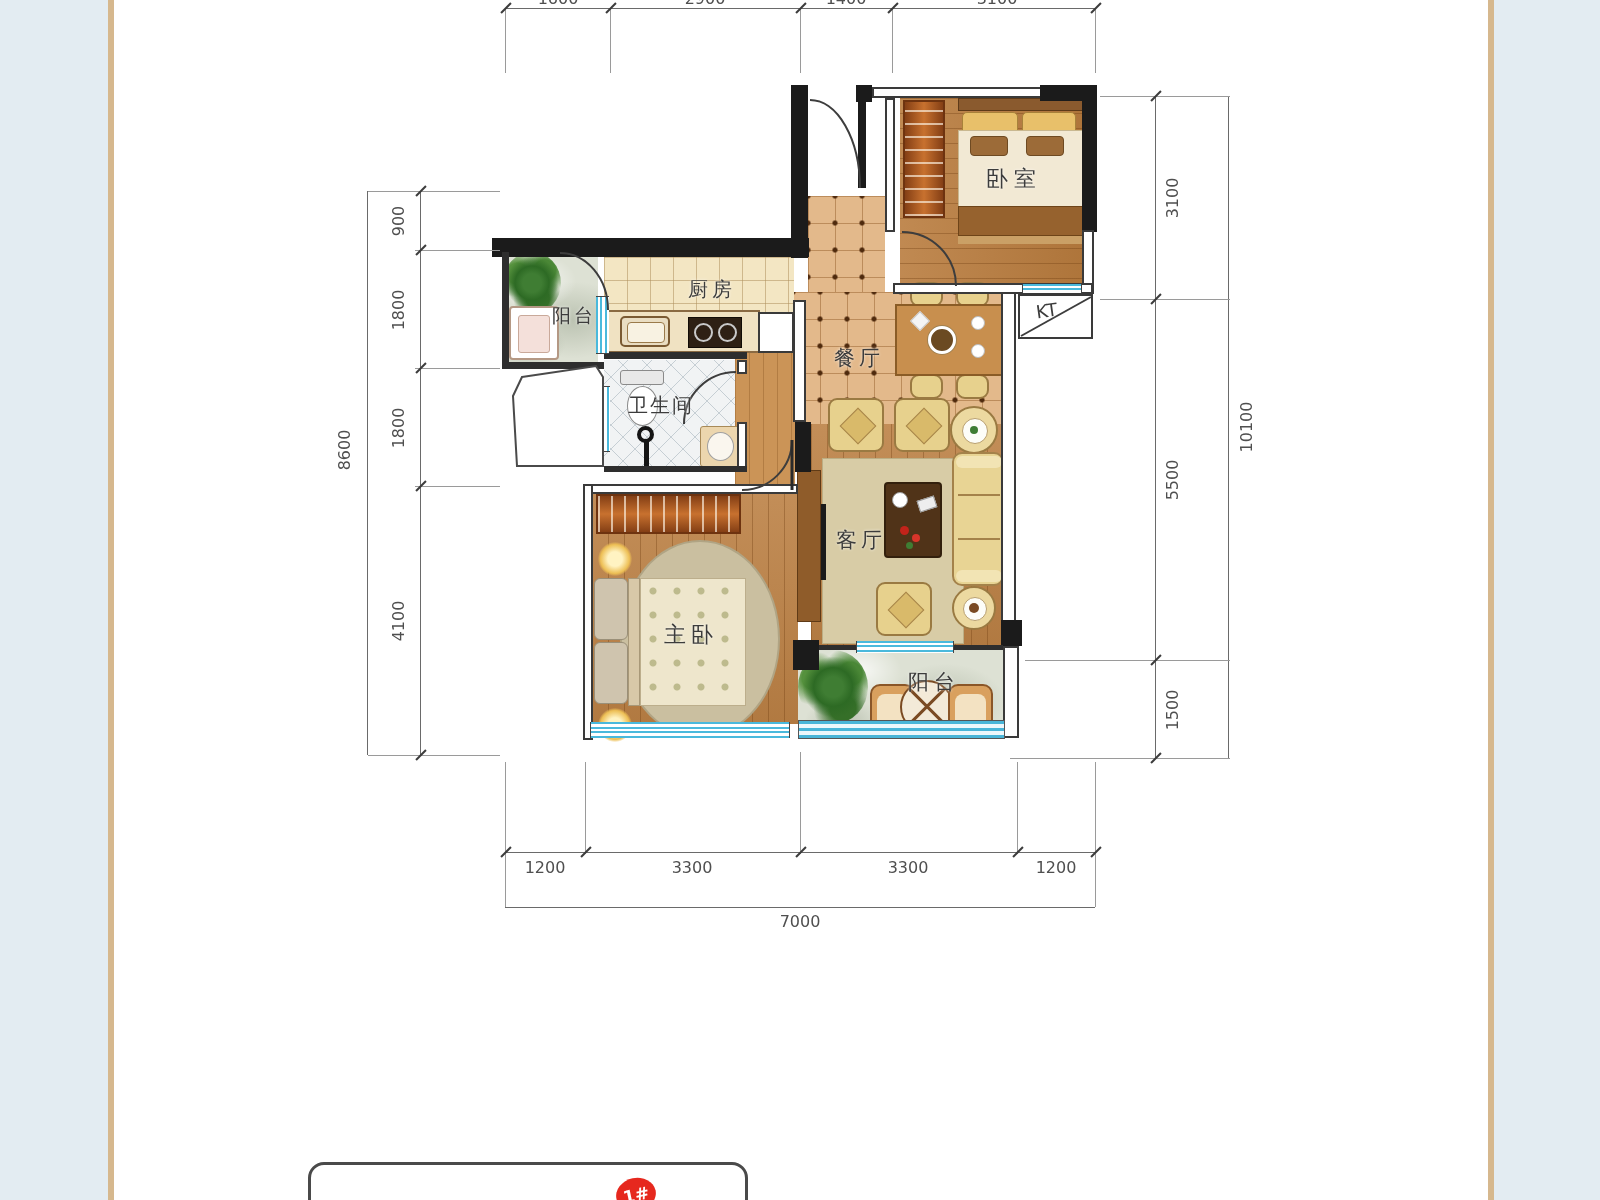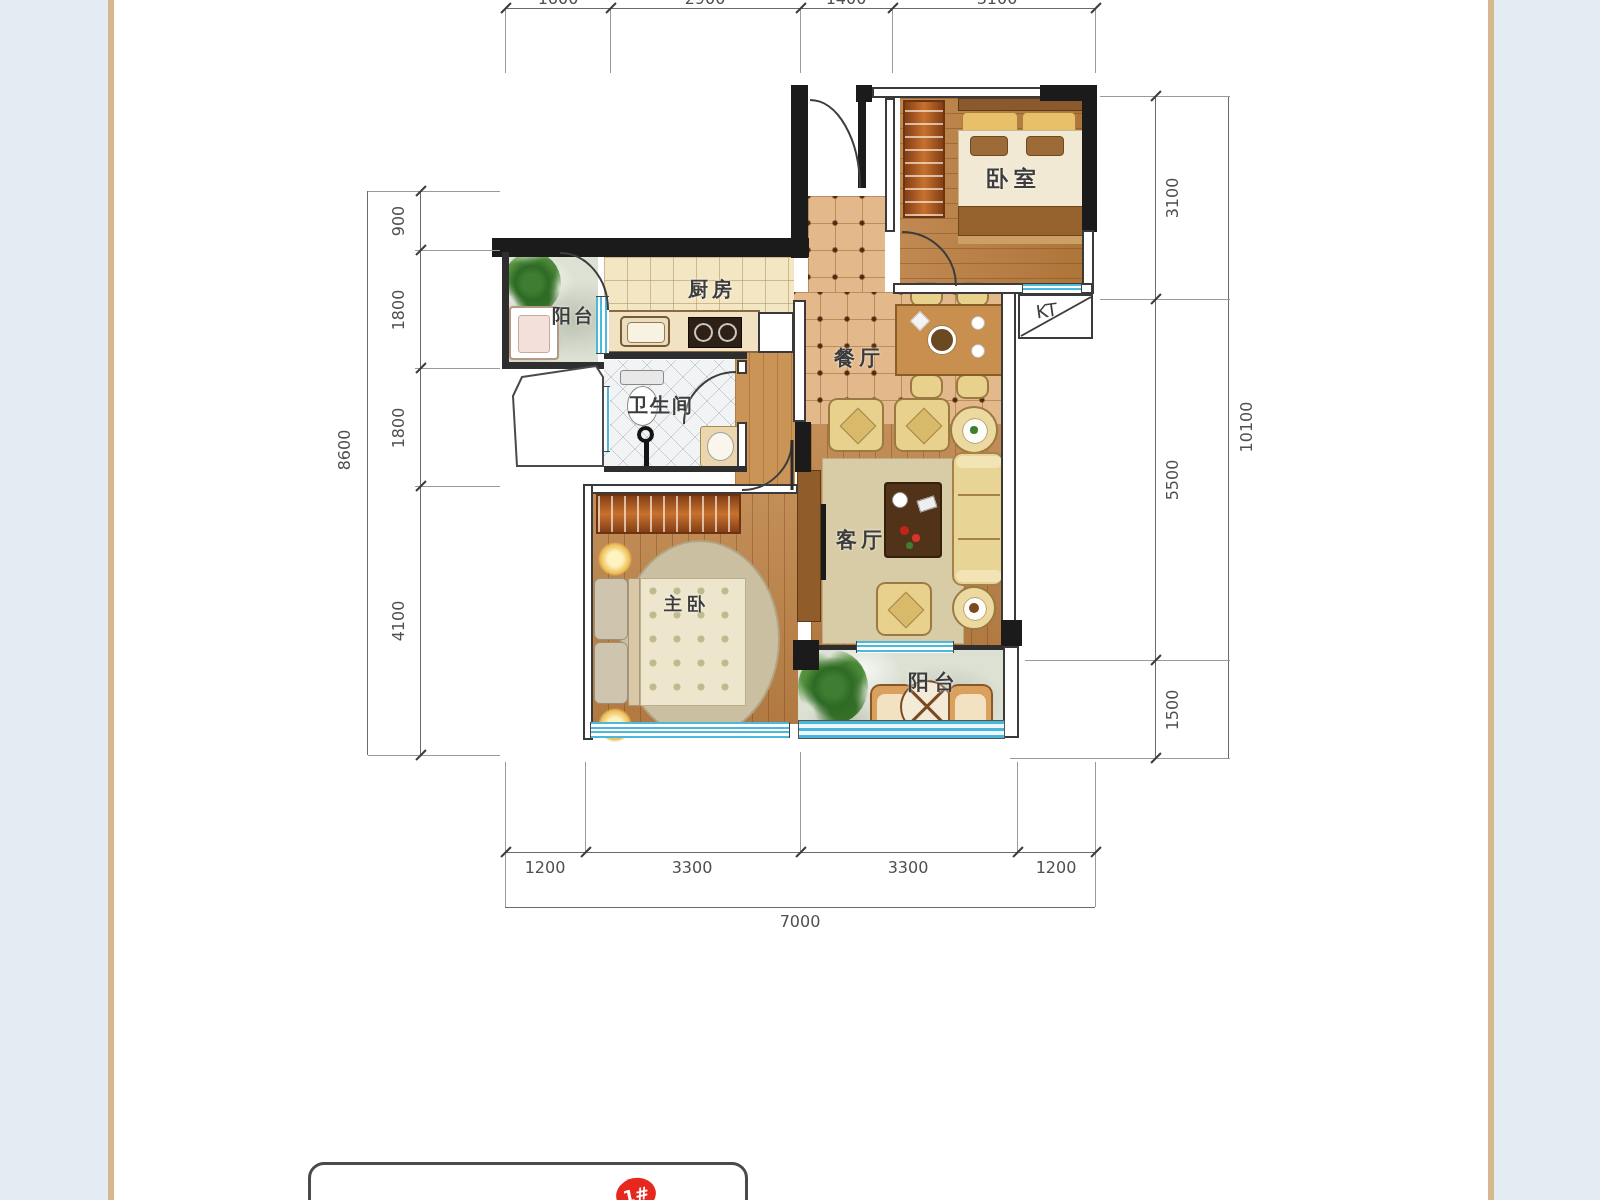--- a/index.html
+++ b/index.html
@@ -50,21 +50,21 @@
     border:2px solid #6e330f;}
   .wardrobeh{background-color:#b0541c;
     background-image:repeating-linear-gradient(90deg,rgba(255,245,230,.65) 0 2px,transparent 2px 13px),
       linear-gradient(180deg,rgba(0,0,0,.25),rgba(255,180,90,.3),rgba(0,0,0,.25));
     border:2px solid #6e330f;}
   .chair{background:#e7d18d;border:2px solid #9a7a42;border-radius:9px;}
   .pil{position:absolute;background:#d9ba6a;border:1px solid #a8864a;transform:rotate(45deg);}
   .rt{border-radius:50%;background:#ecd9a0;border:2px solid #9a7a42;}
   .rti{position:absolute;border-radius:50%;background:#fdfdf8;border:1px solid #b9a070;}
   
-  .rlabel{position:absolute;color:#3c3c3c;font-weight:700;white-space:nowrap;
+  .rlabel{position:absolute;color:#3c3c3c;font-weight:400;white-space:nowrap;
     text-shadow:0 0 3px rgba(255,255,255,.85);}
   
   .dl{background:#6a6a6a;}
   .ext{background:#9a9a9a;}
   .tk{position:absolute;width:14px;height:2px;background:#3c3c3c;transform:rotate(-45deg);}
   .dh{position:absolute;width:44px;text-align:center;font-size:16px;color:#4f4f4f;}
   .dv{position:absolute;width:52px;height:18px;text-align:center;font-size:16px;color:#4f4f4f;transform:rotate(-90deg);}
   
   .card{background:#fff;border:3px solid #4a4a4a;border-radius:16px;}
   .badge{background:#e6281e;border-radius:50%;color:#fff;font-weight:bold;font-size:17px;
@@ -252,21 +252,21 @@
       <line x1="676" y1="1182" x2="700" y2="1174" stroke="#555" stroke-width="2"></line>
     </g>
   </svg>
 
   <div class="rlabel" style="left:986px;top:164px;font-size:22px;letter-spacing:6px">卧室</div>
   <div class="rlabel" style="left:688px;top:276px;font-size:20px;letter-spacing:4px">厨房</div>
   <div class="rlabel" style="left:552px;top:303px;font-size:19px;letter-spacing:3px">阳台</div>
   <div class="rlabel" style="left:628px;top:392px;font-size:20px;letter-spacing:2px">卫生间</div>
   <div class="rlabel" style="left:834px;top:344px;font-size:21px;letter-spacing:4px">餐厅</div>
   <div class="rlabel" style="left:836px;top:526px;font-size:21px;letter-spacing:4px">客厅</div>
-  <div class="rlabel" style="left:664px;top:592px;font-size:18px;letter-spacing:5px">主卧</div>
+  <div class="rlabel" style="left:664px;top:620px;font-size:22px;letter-spacing:5px">主卧</div>
   <div class="rlabel" style="left:908px;top:668px;font-size:21px;letter-spacing:5px">阳台</div>
   <div class="rlabel" style="left:1036px;top:300px;font-size:18px;transform:rotate(-8deg);font-weight:500">KT</div>
 
   <div class="a dl" style="left:505px;top:8px;width:590px;height:1px"></div>
   <div class="a ext" style="left:505px;top:9px;width:1px;height:64px"></div>
   <div class="a ext" style="left:610px;top:9px;width:1px;height:64px"></div>
   <div class="a ext" style="left:800px;top:9px;width:1px;height:64px"></div>
   <div class="a ext" style="left:892px;top:9px;width:1px;height:64px"></div>
   <div class="a ext" style="left:1095px;top:9px;width:1px;height:64px"></div>
   <div class="tk" style="left:499px;top:7px"></div>

